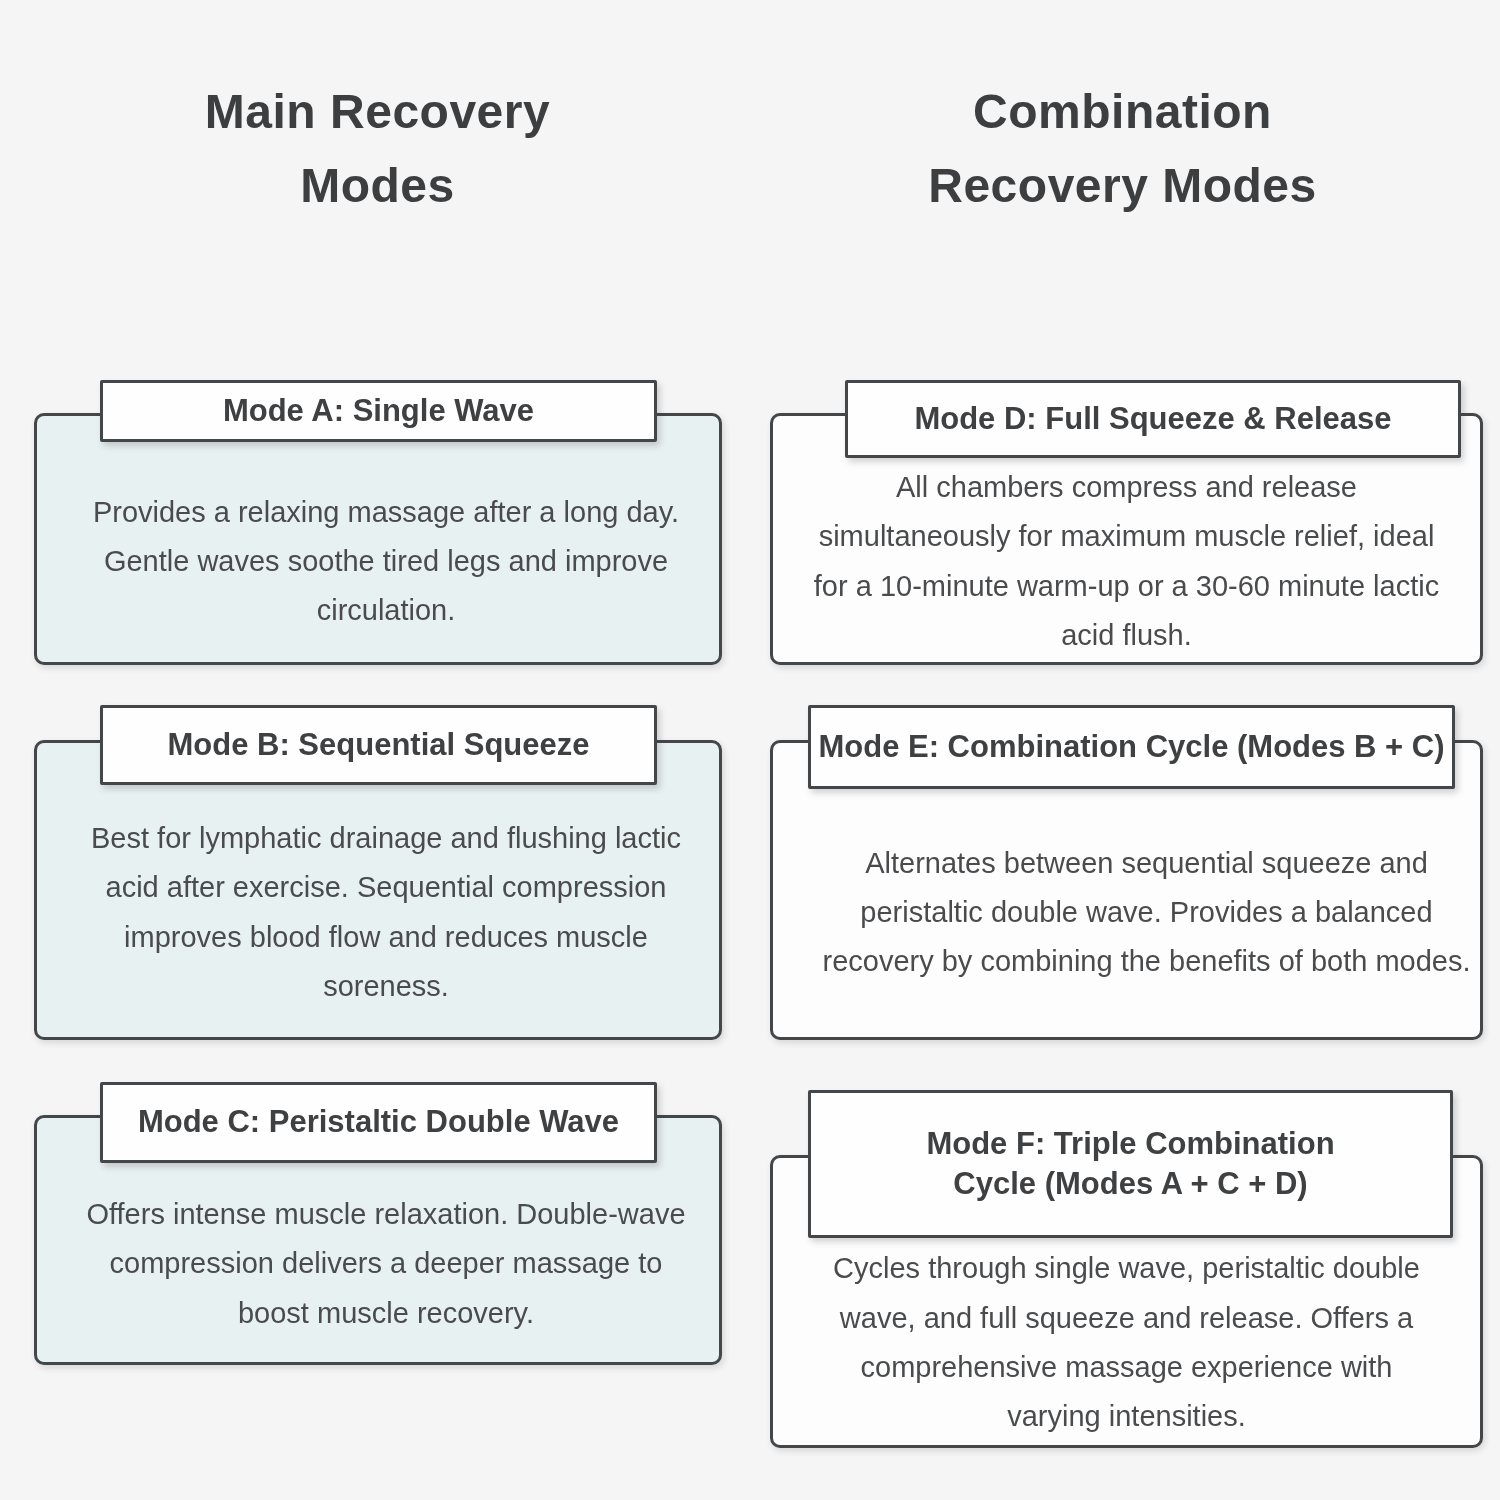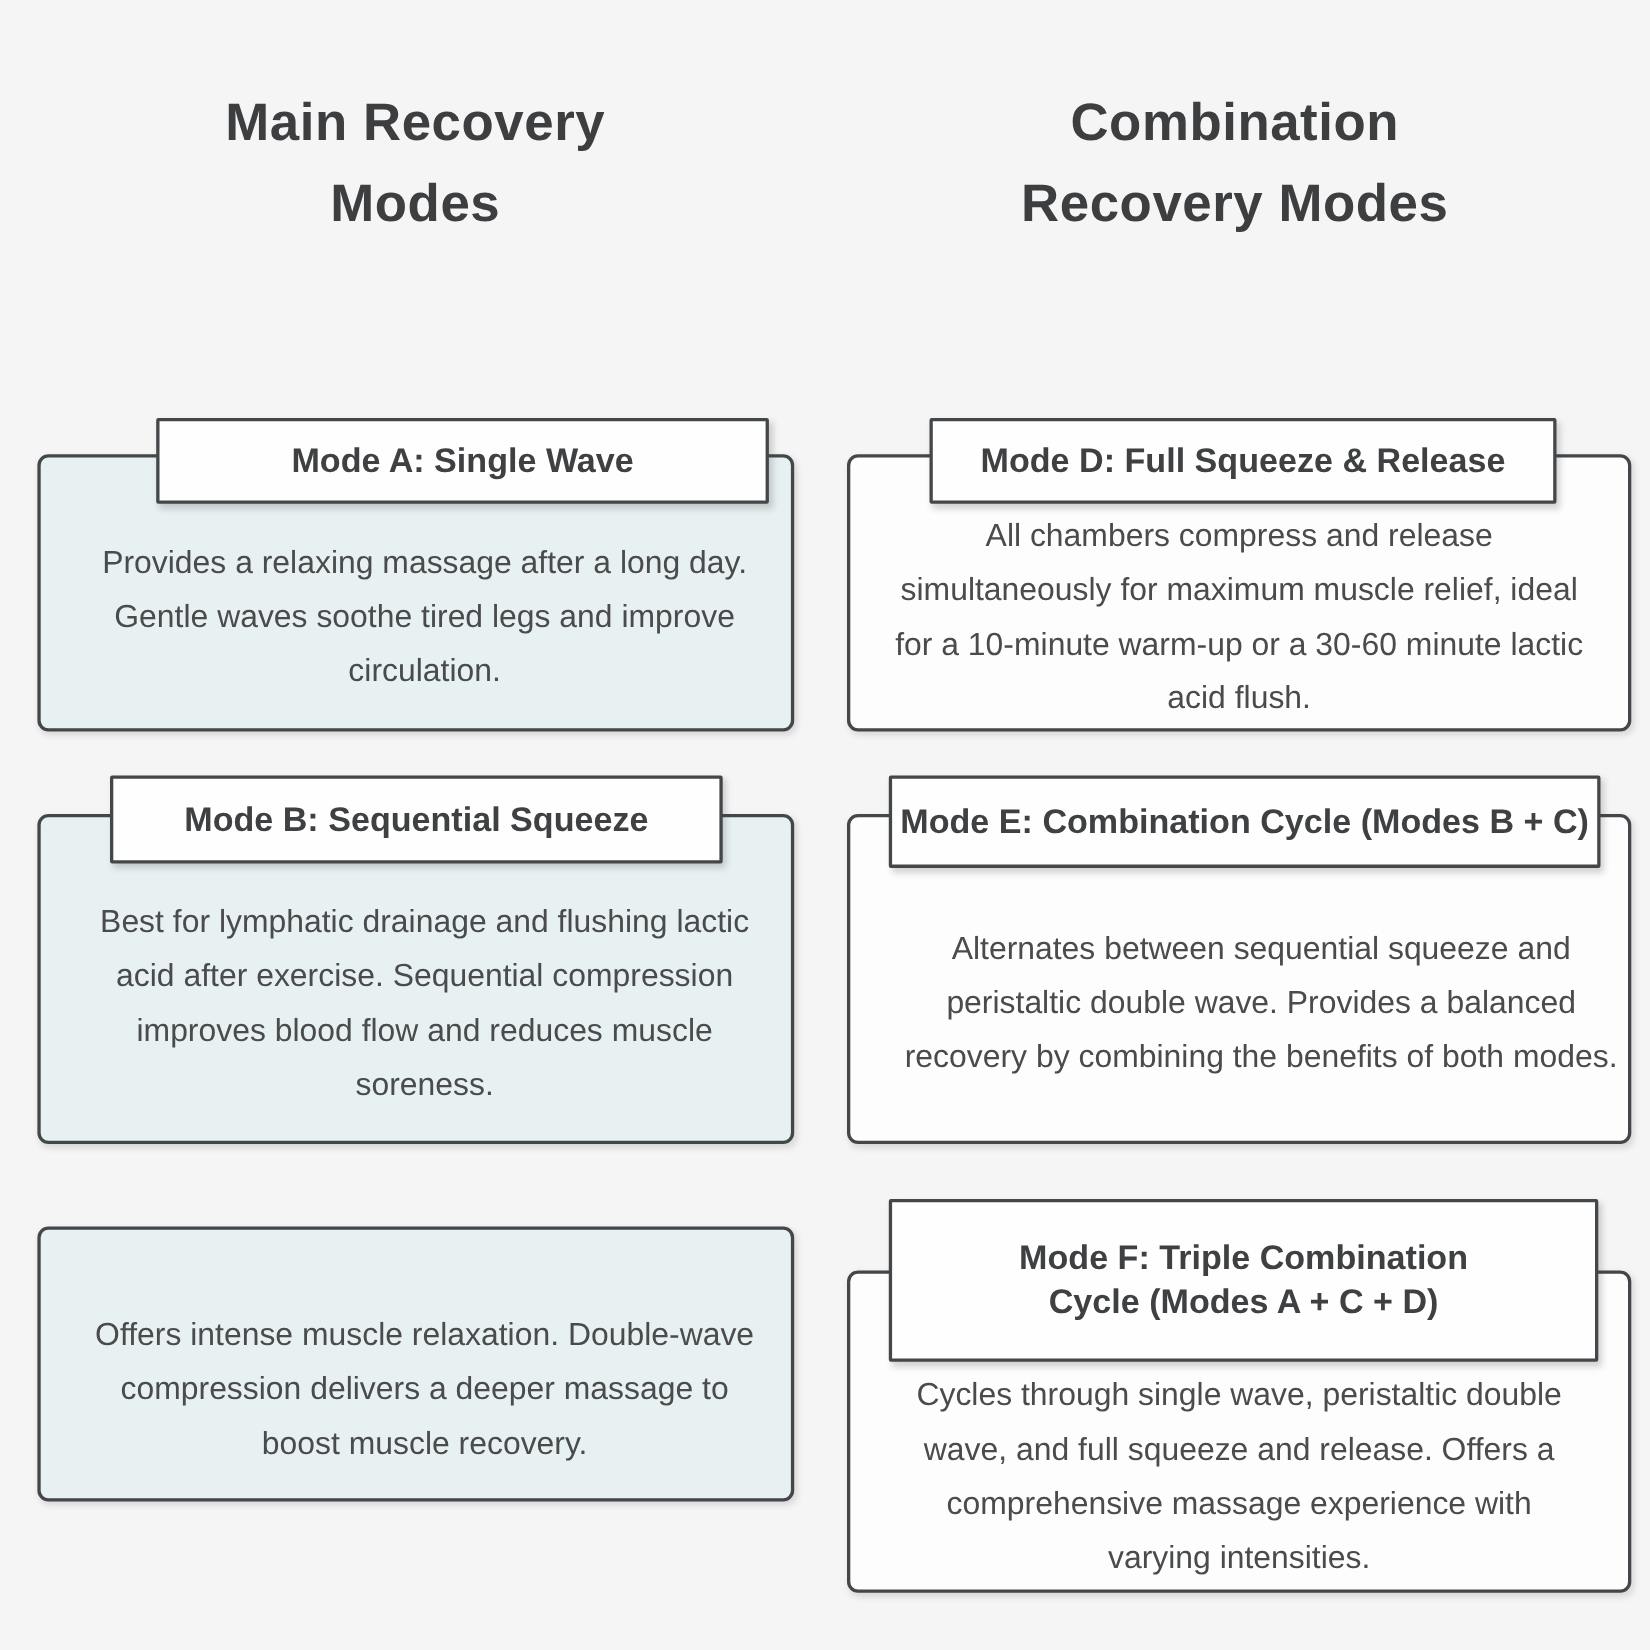--- a/index.html
+++ b/index.html
@@ -67,27 +67,27 @@
     text-align: center;
     font-size: 29px;
     line-height: 1.7;
     color: #4a4b4d;
   }
   .b-a .body-text, .b-b .body-text, .b-c .body-text { max-width: 628px; }
   .b-d .body-text, .b-e .body-text { max-width: 655px; }
   .b-f .body-text { max-width: 610px; }
 
   
-  .h-a { left: 100px; top: 380px;  width: 557px; height: 78px; margin-left: 42px;  }
+  .h-a { left: 100px; top: 380px;  width: 557px; height: 62px;  }
   .b-a { left: 34px;  top: 413px;  width: 688px; height: 252px; padding-top: 45px; }
   .h-b { left: 100px; top: 705px;  width: 557px; height: 80px;  }
   .b-b { left: 34px;  top: 740px;  width: 688px; height: 300px; padding-top: 45px; }
   .h-c { left: 100px; top: 1082px; width: 557px; height: 81px;  }
   .b-c { left: 34px;  top: 1115px; width: 688px; height: 250px; padding-top: 48px; }
-  .h-d { left: 845px; top: 380px;  width: 570px; height: 78px;  }
+  .h-d { left: 845px; top: 380px;  width: 616px; height: 78px;  }
   .b-d { left: 770px; top: 413px;  width: 713px; height: 252px; padding-top: 45px; }
   .h-e { left: 808px; top: 705px;  width: 647px; height: 84px;  }
   .b-e { left: 770px; top: 740px;  width: 713px; height: 300px; padding-top: 45px; padding-left: 40px; }
   .h-f { left: 808px; top: 1090px; width: 645px; height: 148px; }
   .b-f { left: 770px; top: 1155px; width: 713px; height: 293px; padding-top: 83px; }
 </style>
 </head>
 <body>
 
 <div class="canvas">
@@ -109,20 +109,23 @@
     <p class="body-text">Provides a relaxing massage after a long day. Gentle waves soothe tired legs and improve circulation.</p>
   </div>
 
   <div class="card-header h-b">
     <span>Mode B: Sequential Squeeze</span>
   </div>
   <div class="card-body left-body b-b">
     <p class="body-text">Best for lymphatic drainage and flushing lactic acid after exercise. Sequential compression improves blood flow and reduces muscle soreness.</p>
   </div>
 
+  <div class="card-header h-c">
+    <span>Mode C: Peristaltic Double Wave</span>
+  </div>
   <div class="card-body left-body b-c">
     <p class="body-text">Offers intense muscle relaxation. Double-wave compression delivers a deeper massage to boost muscle recovery.</p>
   </div>
 
   <div class="card-header h-d">
     <span>Mode D: Full Squeeze &amp; Release</span>
   </div>
   <div class="card-body right-body b-d">
     <p class="body-text">All chambers compress and release simultaneously for maximum muscle relief, ideal for a 10-minute warm-up or a 30-60 minute lactic acid flush.</p>
   </div>

